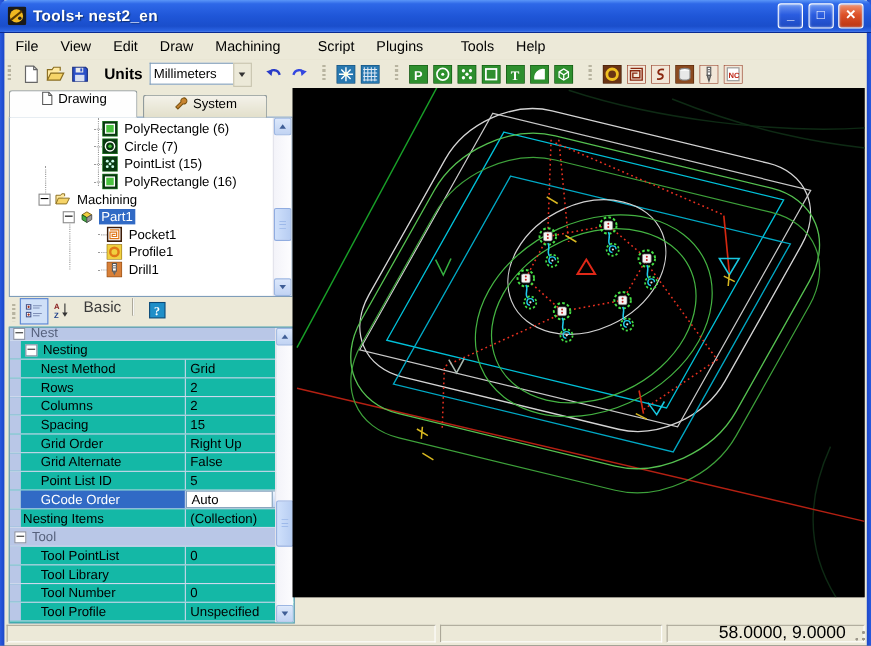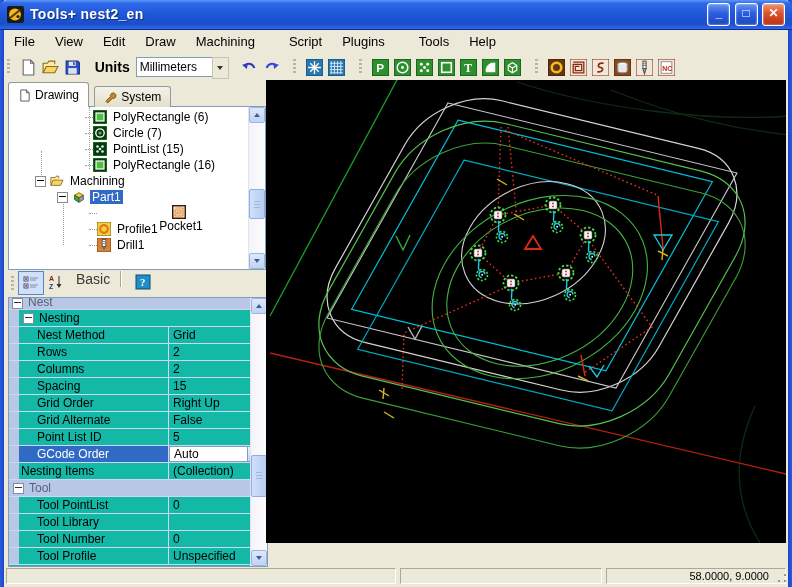--- a/index.html
+++ b/index.html
@@ -33,21 +33,21 @@
   .tbicon{width:20px;height:20px;margin:0 1px;display:inline-flex;align-items:center;justify-content:center}
   .tbicon svg{width:17px;height:17px}
   #units-label{font-weight:bold;font-size:14px;margin:0 6px 0 8px;line-height:26px}
   #units-combo{display:inline-flex;height:20px;margin-top:0;vertical-align:middle}
   #units-value{width:72px;height:18px;background:#fff;border:1px solid #7f9db9;border-right:none;
      font-size:12px;line-height:18px;padding-left:3px;color:#000000}
   #units-arrow{width:15px;height:20px;background:#ece9d8;border:1px solid #c8c4ae;display:flex;align-items:center;justify-content:center}
   .tri-down{width:0;height:0;border-left:3px solid transparent;border-right:3px solid transparent;border-top:4px solid #333}
   
   #tabs{left:8px;top:82px;height:24px;z-index:5}
-  .tab{display:inline-flex;align-items:center;gap:4px;padding:0 9px;font-size:12px;
+  .tab{display:inline-flex;align-items:flex-start;gap:4px;padding:0 27px;font-size:12px;
      border:1px solid #919b9c;border-bottom:none;border-radius:3px 3px 0 0;height:23px;vertical-align:bottom}
   .tab.active{background:#fefefe;height:24px;position:relative;z-index:6}
   .tab.inactive{background:linear-gradient(180deg,#f4f2ea,#e2dfca);height:20px;margin-left:2px}
   .tab svg{width:13px;height:13px}
   
   #treebox{left:8px;top:106px;width:256px;height:162px;background:#fff;border:1px solid #7f9db9;overflow:hidden}
   .trow{height:16px;display:flex;align-items:center;position:relative;white-space:nowrap}
   .trow .ticon{width:14px;height:14px;margin-right:4px;flex:none}
   .trow .ticon svg{width:14px;height:14px;display:block}
   .tlabel{font-size:12px;padding:0 2px}
@@ -91,21 +91,21 @@
   .combobtn{position:absolute;right:0;top:0;bottom:0;width:16px;background:linear-gradient(180deg,#eef4fe,#bdd3f5);
      border-left:1px solid #7f9db9;display:flex;align-items:center;justify-content:center}
   
   #viewport{left:266px;top:80px;width:520px;height:463px;background:#000}
   #viewport svg{display:block}
   
   #statusbar{left:4px;right:4px;top:567px;height:19px;background:#ece9d8}
   .sbpanel{position:absolute;top:1px;height:16px;border:1px solid;border-color:#aca899 #fff #fff #aca899;box-sizing:border-box}
   #sbp1{left:2px;width:390px}
   #sbp2{left:396px;width:202px}
-  #sbp3{left:602px;right:2px;text-align:right;padding-right:16px;font-size:11px;line-height:14px}
+  #sbp3{left:602px;right:2px;text-align:right;padding-right:16px;font-size:16px;line-height:14px}
   #grip{position:absolute;right:0;bottom:1px;width:13px;height:13px;
      background:
        radial-gradient(circle at 10px 3px,#9a968a 1.2px,transparent 1.5px),
        radial-gradient(circle at 10px 9px,#9a968a 1.2px,transparent 1.5px),
        radial-gradient(circle at 4px 9px,#9a968a 1.2px,transparent 1.5px)}
 </style>
 </head>
 <body>
 
 <div class="wborder" id="borderL"></div>
@@ -371,21 +371,21 @@
         <span class="expander"></span>
         <span class="ticon">
           <svg viewBox="0 0 16 14">
             <path d="M3 5l5-3 5 3-5 3z" fill="#f0d040" stroke="#806010"></path>
             <path d="M3 5v5l5 3V8z" fill="#3fae3f" stroke="#1c5a1c"></path>
             <path d="M13 5v5l-5 3V8z" fill="#9a9a9a" stroke="#555"></path>
           </svg>
         </span>
         <span class="tlabel selected">Part1</span>
       </div>
-      <div class="trow" style="padding-left: 88px; flex-direction: column;">
+      <div class="trow" style="padding-left: 88px;">
         <span class="hstub" style="left: 80px; width: 8px; top: 8px;"></span>
         <span class="ticon">
           <svg viewBox="0 0 14 14">
             <rect width="14" height="14" fill="#3c1c08"></rect>
             <rect x="1.5" y="1.5" width="11" height="11" fill="#fff"></rect>
             <path d="M3 3h8v8H3V5h6v4H5V7h3" fill="none" stroke="#e07818" stroke-width="1.1"></path>
           </svg>
         </span>
         <span class="tlabel">Pocket1</span>
       </div>

